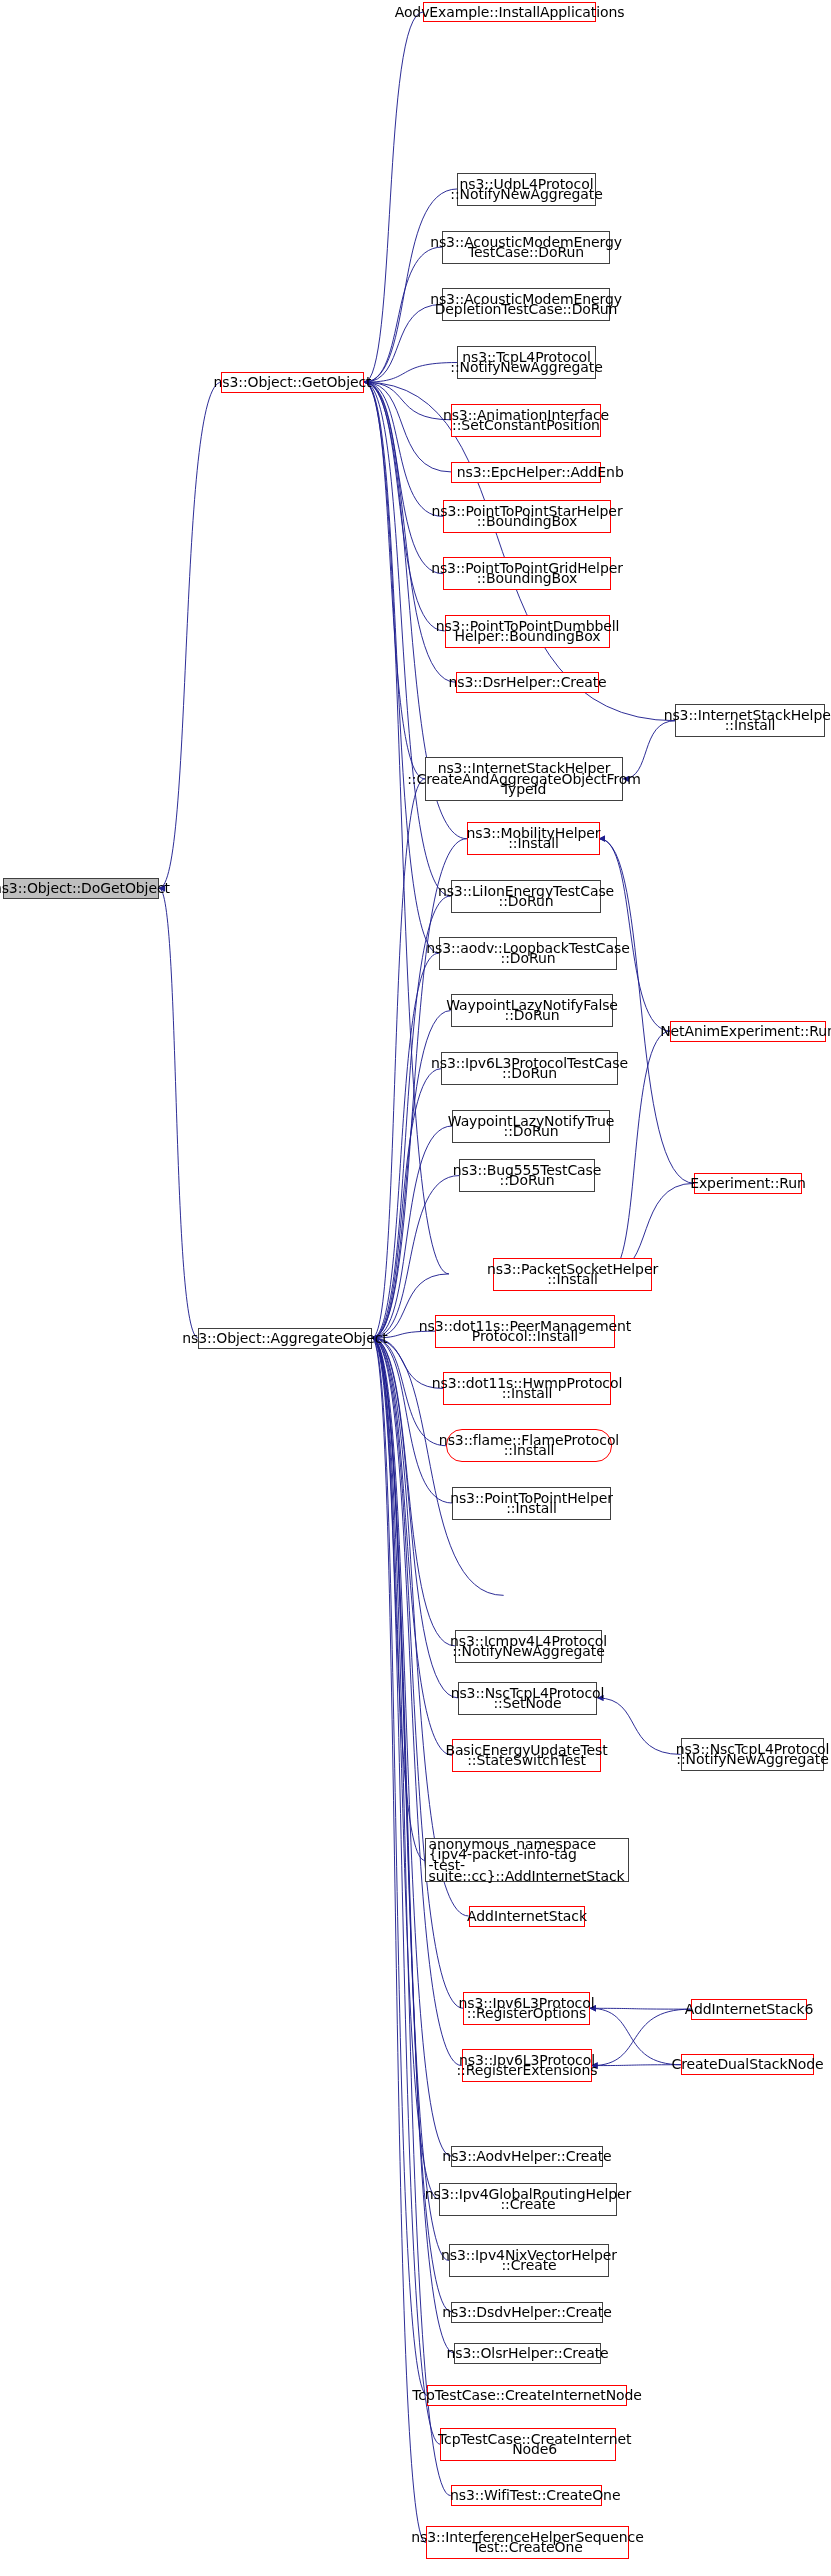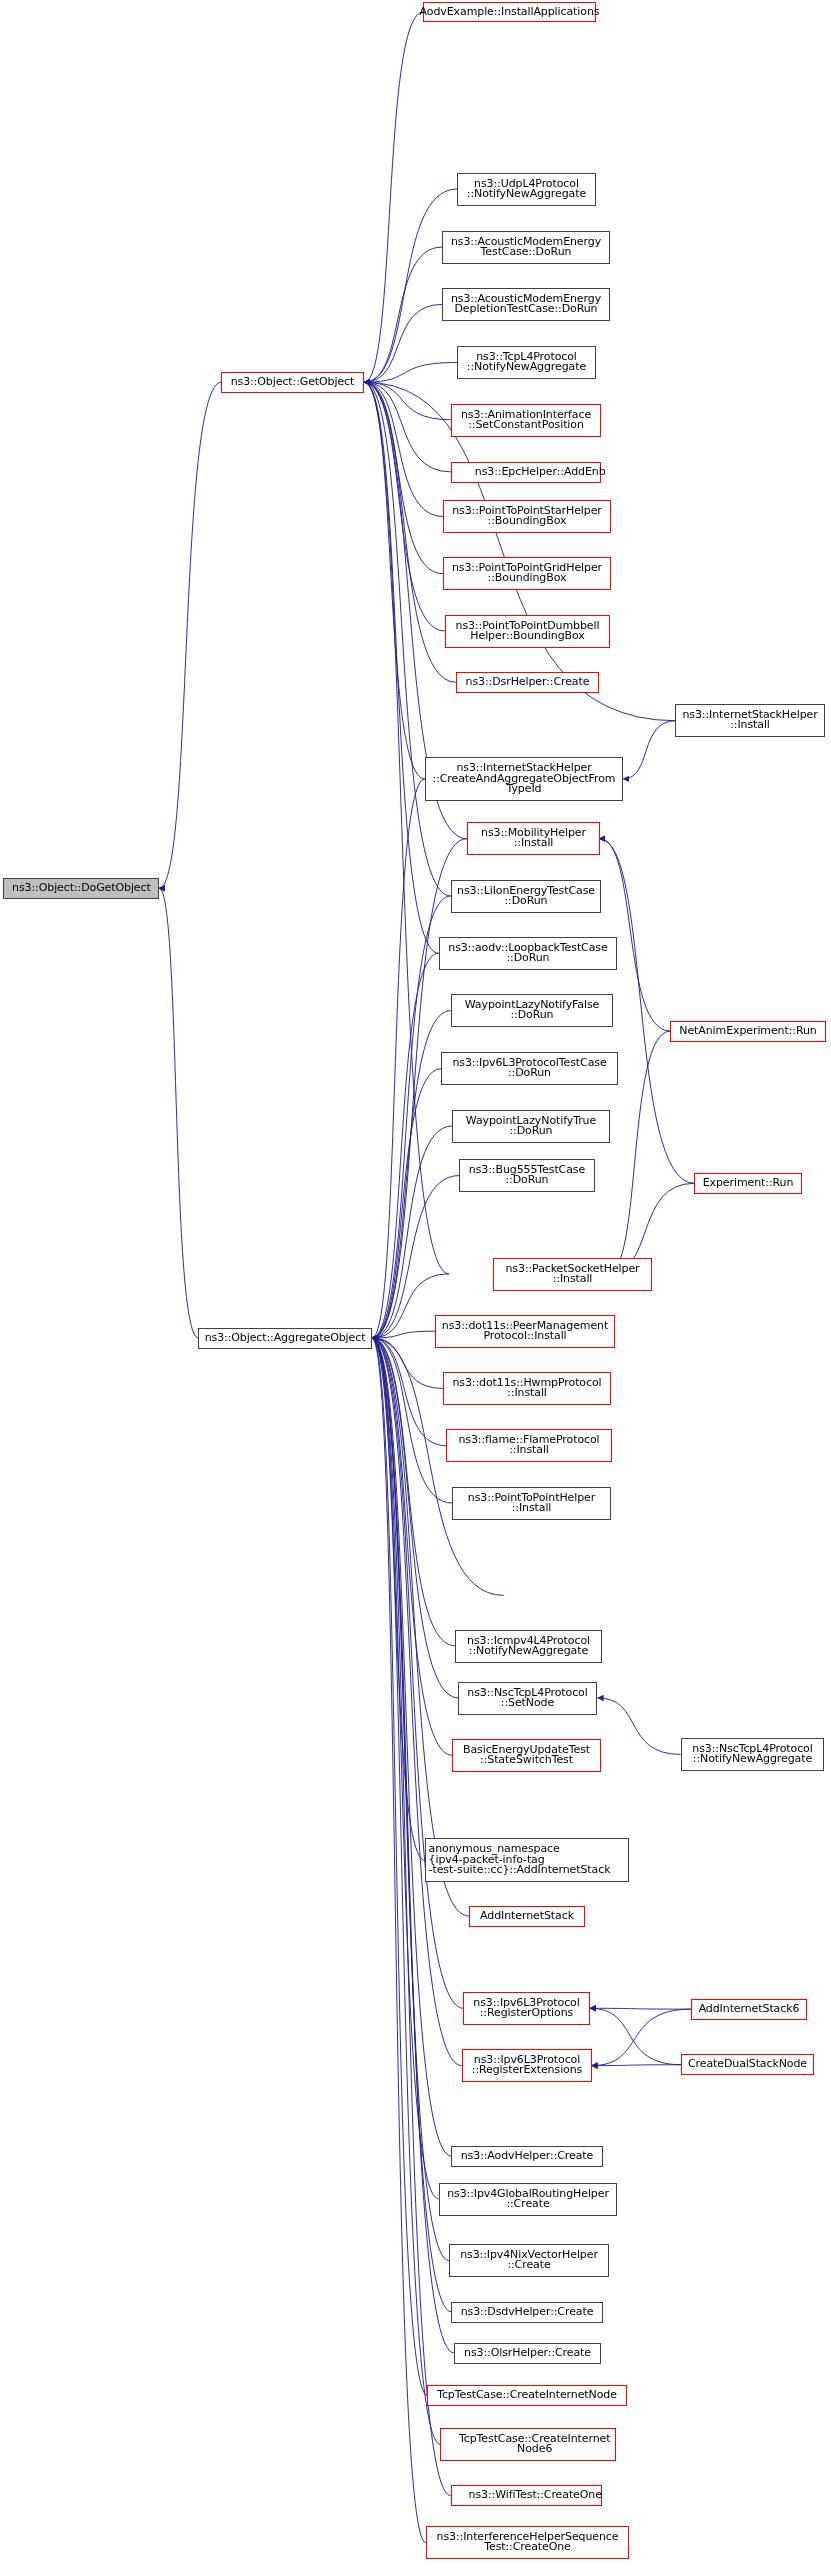--- a/index.html
+++ b/index.html
@@ -26,21 +26,21 @@
   .node {
     position: absolute;
     box-sizing: border-box;
     display: flex;
     align-items: center;
     justify-content: center;
     text-align: center;
     background: #ffffff;
     border: 0.9px solid #ff0000;
     color: #000000;
-    font-size: 11px;
+    font-size: 14px;
     line-height: 10.7px;
     letter-spacing: -0.1px;
     white-space: pre-line;
     padding: 0.9px 2.6px;
     z-index: 5;
   }
   .node.gray {
     border: 0.9px solid #404040;
   }
   .node.root {
@@ -160,21 +160,21 @@
     <div class="node gray" style="left: 452px; top: 1110px; width: 158px; height: 32.5px;">WaypointLazyNotifyTrue
 ::DoRun</div>
     <div class="node gray" style="left: 459px; top: 1159px; width: 136px; height: 32.5px;">ns3::Bug555TestCase
 ::DoRun</div>
     <div class="node " style="left: 449px; top: 1258px; width: 159px; height: 32.5px; margin-left: 44px;">ns3::PacketSocketHelper
 ::Install</div>
     <div class="node " style="left: 435px; top: 1315px; width: 180px; height: 32.5px;">ns3::dot11s::PeerManagement
 Protocol::Install</div>
     <div class="node " style="left: 443px; top: 1372px; width: 168px; height: 32.5px;">ns3::dot11s::HwmpProtocol
 ::Install</div>
-    <div class="node " style="left: 446px; top: 1429px; width: 166px; height: 32.5px;">ns3::flame::FlameProtocol
+    <div class="node " style="left: 446px; top: 1429px; width: 166px; height: 32.5px; border-radius: 16px;">ns3::flame::FlameProtocol
 ::Install</div>
     <div class="node gray" style="left: 452px; top: 1487px; width: 159px; height: 32.5px;">ns3::PointToPointHelper
 ::Install</div>
     <div class="node gray" style="left: 504px; top: 1632px; width: 50px; height: 19px;">main</div>
     <div class="node gray" style="left: 455px; top: 1630px; width: 147px; height: 32.5px;">ns3::Icmpv4L4Protocol
 ::NotifyNewAggregate</div>
     <div class="node gray" style="left: 458px; top: 1682px; width: 139px; height: 32.5px;">ns3::NscTcpL4Protocol
 ::SetNode</div>
     <div class="node " style="left: 452px; top: 1739px; width: 149px; height: 32.5px;">BasicEnergyUpdateTest
 ::StateSwitchTest</div>

